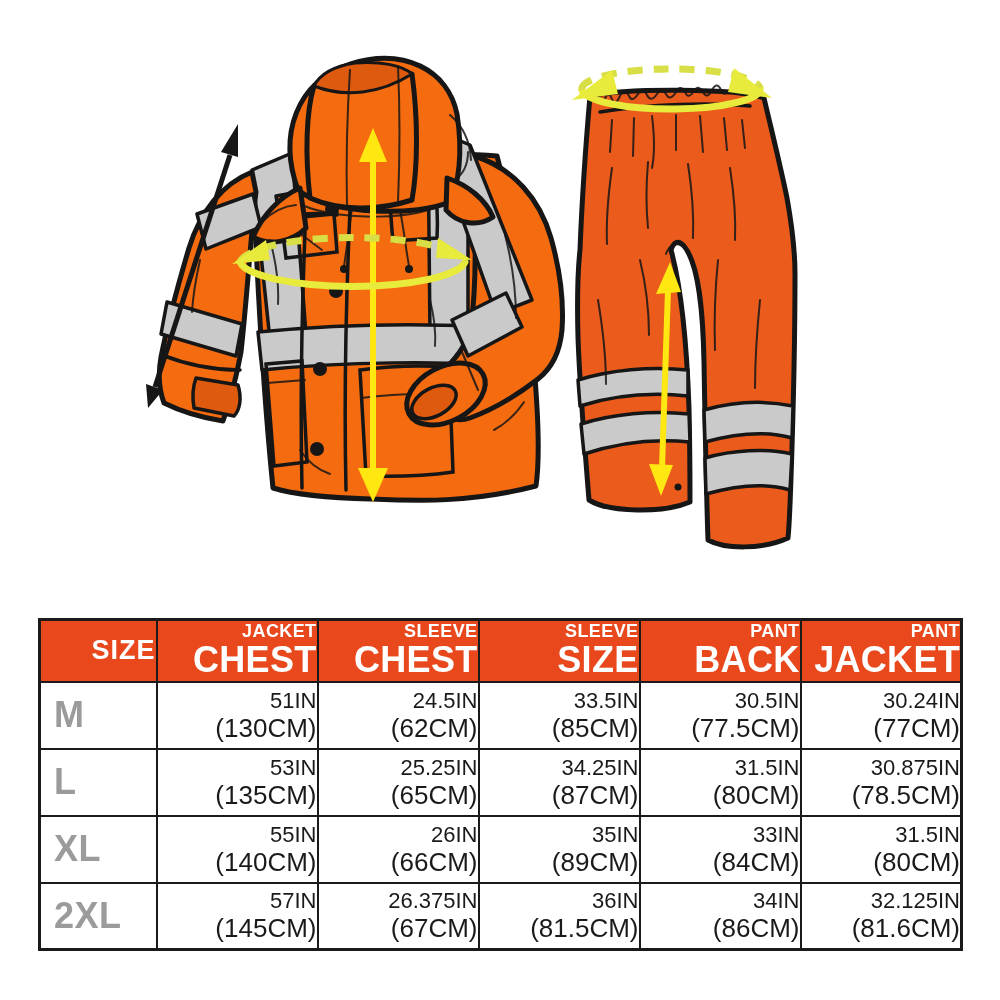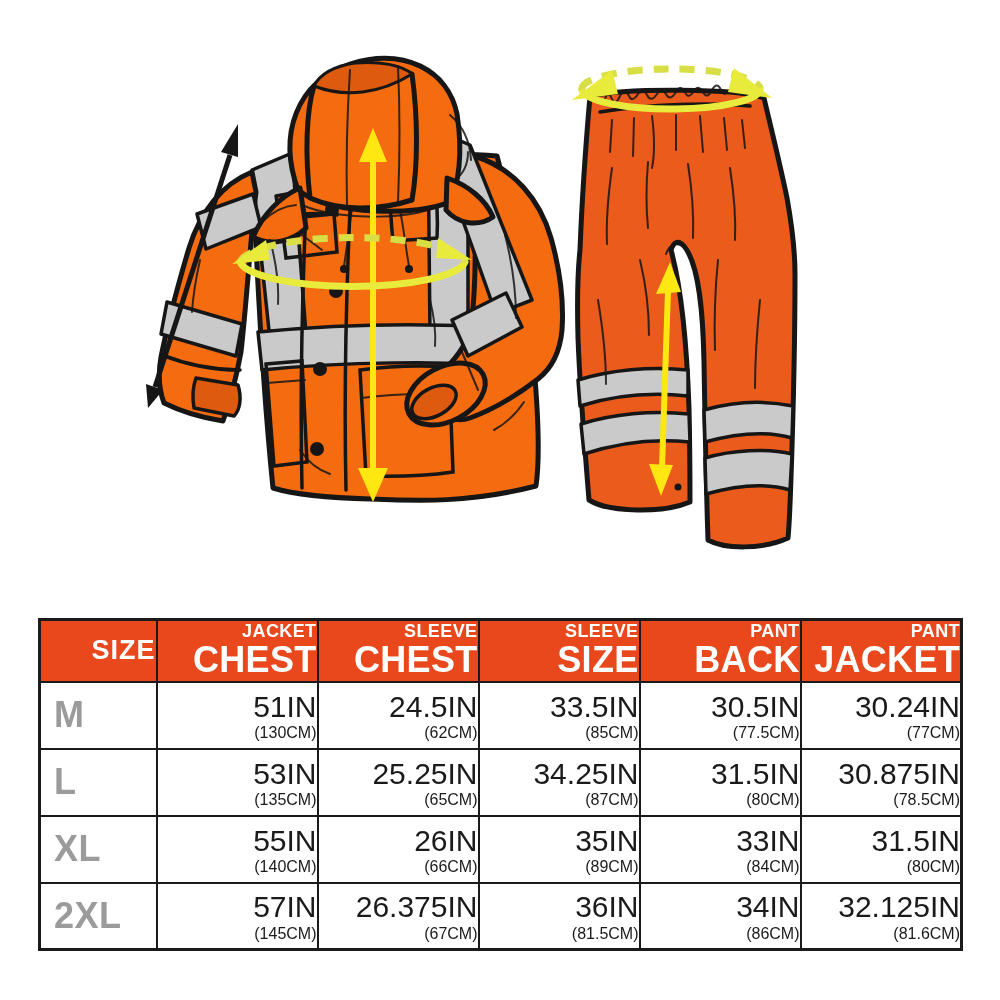--- a/index.html
+++ b/index.html
@@ -27,22 +27,22 @@
   .size-table { position:absolute; left:38px; top:618px; width:924px; height:332px;
                 border-collapse:collapse; table-layout:fixed; border:3px solid var(--table_border,#1A1A1A); }
   .size-table th, .size-table td { border:2.5px solid var(--table_border,#1A1A1A); padding:0; text-align:right; vertical-align:middle; }
   .size-table thead tr { height:62px; }
   .size-table tbody tr { height:67px; }
   .size-table th { background:var(--header_bg,#E8481C); color:var(--header_text,#FFFFFF); }
   .h1 { display:block; font-size:18px; font-weight:700; letter-spacing:.4px; line-height:1.1;padding-left:12px; }
   .h2 { display:block; font-size:36px; font-weight:700; letter-spacing:.3px; line-height:1.02; }
   .size-h { font-size:27px; font-weight:700; letter-spacing:1px; }
   .size-cell { text-align:left !important; padding-left:13px !important; font-size:36px; font-weight:700; color:var(--size_label,#9B9B9B); letter-spacing:.5px; }
-  .in { display:block; font-size:30px; color:var(--cell_text,#1A1A1A); line-height:1.18; }
-  .cm { display:block; font-size:16px; color:var(--cell_text,#1A1A1A); line-height:1.1; }
+  .in { display:block; font-size:22px; color:var(--cell_text,#1A1A1A); line-height:1.18; }
+  .cm { display:block; font-size:26px; color:var(--cell_text,#1A1A1A); line-height:1.1; }
 </style>
 </head>
 <body>
 
 <div class="canvas">
 
   <svg class="illus" width="1000" height="612" viewBox="0 0 1000 612" xmlns="http://www.w3.org/2000/svg">
 
     <g>
 

